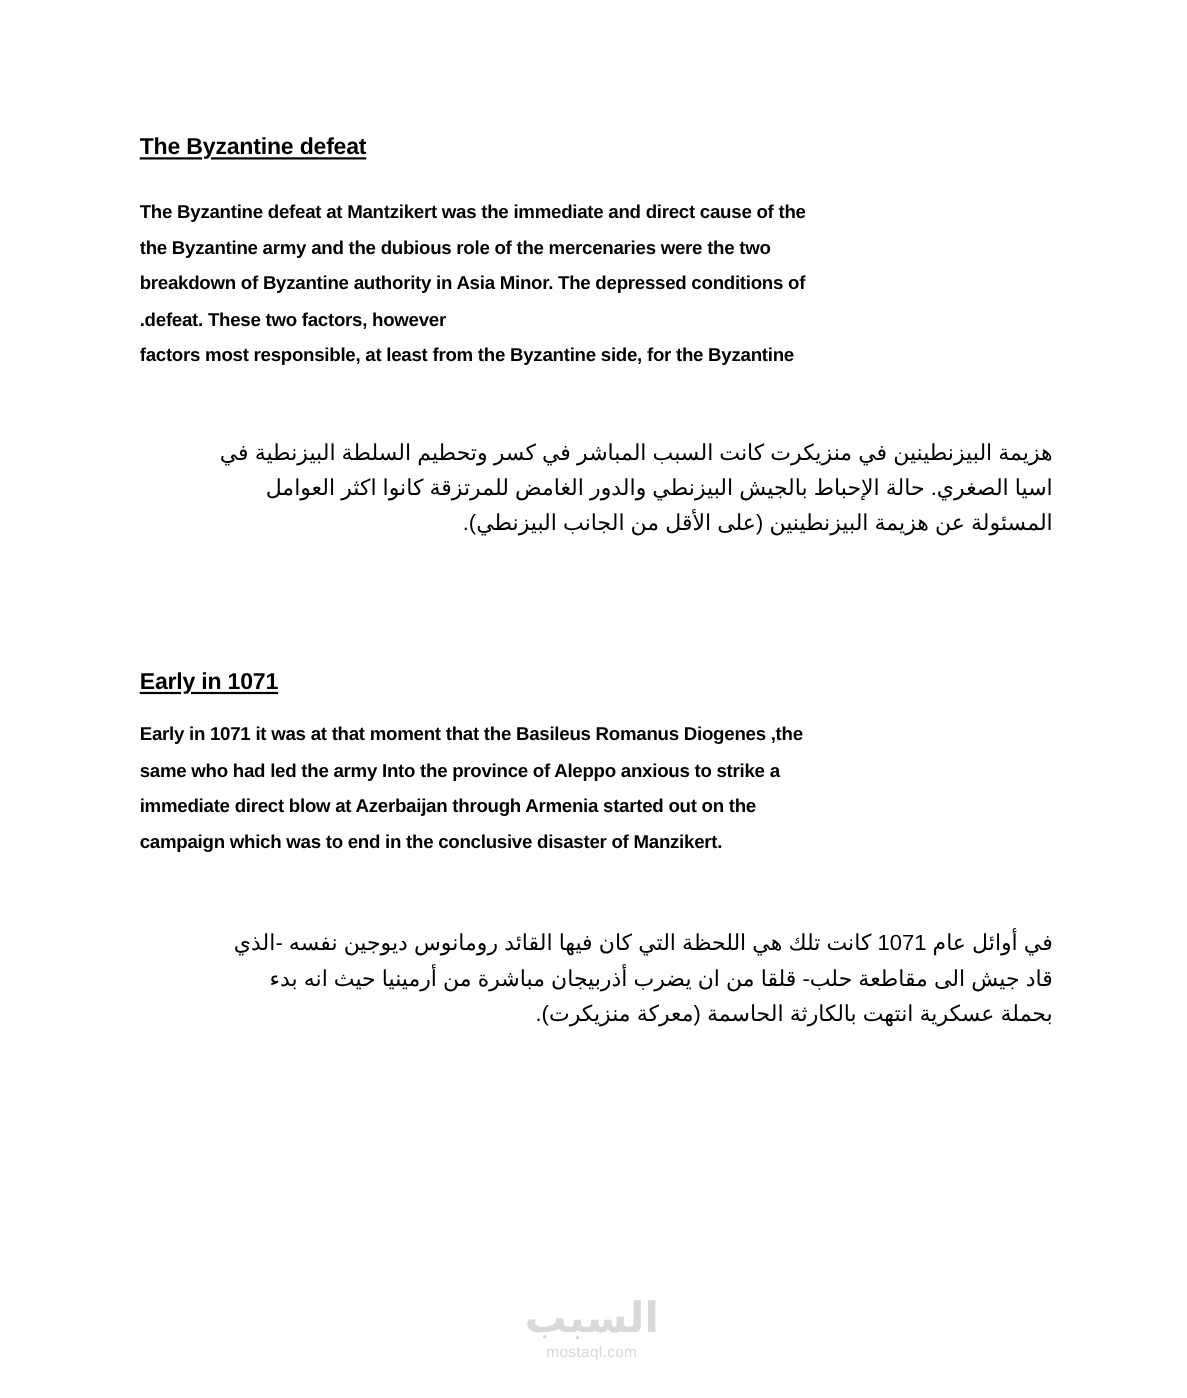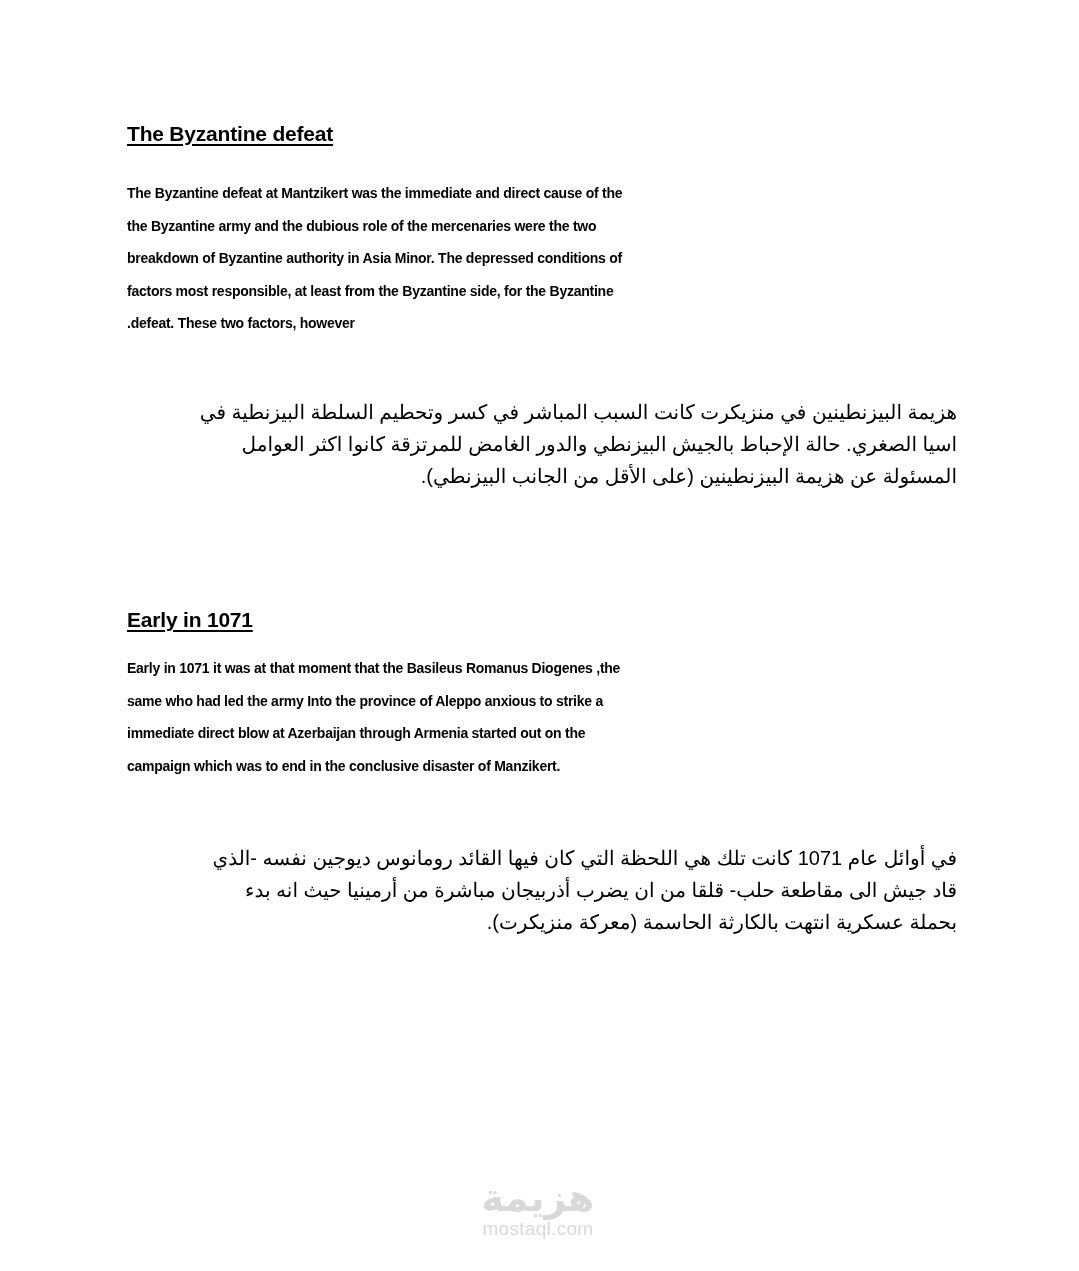--- a/index.html
+++ b/index.html
@@ -28,21 +28,21 @@
       font-weight: bold;
       text-decoration: underline;
       text-underline-offset: 3px;
       white-space: nowrap;
       letter-spacing: -0.2px;
     }
     .en-para {
       position: absolute;
       left: 0;
       width: 800px;
-      font-size: 14px;
+      font-size: 17px;
       font-weight: bold;
       line-height: 32.6px;
       letter-spacing: -0.25px;
     }
     .en-para .ln {
       display: block;
       white-space: nowrap;
     }
     .ar-para {
       position: absolute;
@@ -78,38 +78,38 @@
       display: block;
       font-family: "DejaVu Sans", sans-serif;
       font-size: 38px;
       font-weight: bold;
       line-height: 44px;
       direction: rtl;
     }
     .watermark .url {
       display: block;
       font-family: "Liberation Sans", sans-serif;
-      font-size: 19px;
+      font-size: 14px;
       line-height: 18px;
       letter-spacing: 0.3px;
     }
   </style>
 </head>
 <body>
 
 <div class="page">
 
   <div class="heading" id="heading-1">The Byzantine defeat</div>
 
   <div class="en-para" id="para-en-1">
     <span class="ln">The Byzantine defeat at Mantzikert was the immediate and direct cause of the</span>
     <span class="ln">the Byzantine army and the dubious role of the mercenaries were the two</span>
     <span class="ln">breakdown of Byzantine authority in Asia Minor. The depressed conditions of</span>
+    <span class="ln">.defeat. These two factors, however</span>
     <span class="ln">factors most responsible, at least from the Byzantine side, for the Byzantine</span>
-    <span class="ln">.defeat. These two factors, however</span>
   </div>
 
   <div class="ar-para" id="para-ar-1">
     <span class="ln">هزيمة البيزنطينين في منزيكرت كانت السبب المباشر في كسر وتحطيم السلطة البيزنطية في</span>
     <span class="ln">اسيا الصغري. حالة الإحباط بالجيش البيزنطي والدور الغامض للمرتزقة كانوا اكثر العوامل</span>
     <span class="ln">المسئولة عن هزيمة البيزنطينين (على الأقل من الجانب البيزنطي).</span>
   </div>
 
   <div class="heading" id="heading-2">Early in 1071</div>
 
@@ -122,15 +122,15 @@
 
   <div class="ar-para" id="para-ar-2">
     <span class="ln">في أوائل عام 1071 كانت تلك هي اللحظة التي كان فيها القائد رومانوس ديوجين نفسه -الذي</span>
     <span class="ln">قاد جيش الى مقاطعة حلب- قلقا من ان يضرب أذربيجان مباشرة من أرمينيا حيث انه بدء</span>
     <span class="ln">بحملة عسكرية انتهت بالكارثة الحاسمة (معركة منزيكرت).</span>
   </div>
 
 </div>
 
 <div class="watermark">
-  <span class="logo">هزيمة</span>
+  <span class="logo">السبب</span>
   <span class="url">mostaql.com</span>
 </div>
 
 </body></html>

